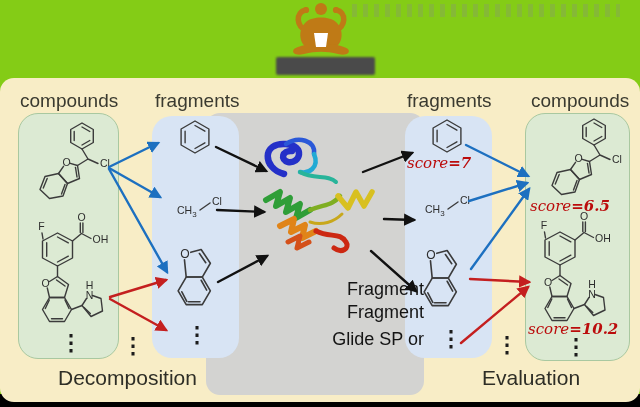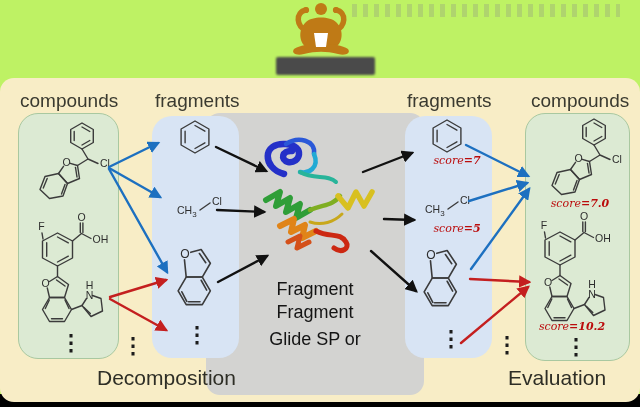--- a/index.html
+++ b/index.html
@@ -1,40 +1,40 @@
 <!DOCTYPE html>
 <html style="--c-background_cream: #f8edc6; --c-compound_box_green: #dcead3; --c-fragment_box_blue: #d8e4f4; --c-docking_box_gray: #d3d3d1; --c-arrow_blue: #1d70c0; --c-arrow_red: #c41f1f; --c-arrow_black: #111111; --c-score_red: #bb0c0c; --c-logo_orange: #bf7a16;"><head>
 <meta charset="utf-8">
 <style>
   html,body{margin:0;padding:0;background:#fff;}
-  #stage{position:relative;width:640px;height:407px;overflow:hidden;background:#bef264;
+  #stage{position:relative;width:640px;height:407px;overflow:hidden;background:#84cc16;
          font-family:"Liberation Sans",sans-serif;}
   .abs{position:absolute;}
   
   #wordmark{left:276px;top:57px;width:99px;height:18px;background:#4a4a4a;border-radius:2px;filter:blur(1.1px);}
   #watermark-pattern{left:352px;top:4px;width:268px;height:13px;opacity:.28;filter:blur(.5px);
     background:repeating-linear-gradient(90deg,#8a8a8a 0 5px,transparent 5px 11px);}
   
   #bottom-strip{left:0;top:394px;width:640px;height:13px;background:#000;}
   
   #panel{left:0;top:78px;width:640px;height:324px;background:var(--c-background_cream,#f8edc6);border-radius:14px;}
   
   .gbox{background:var(--c-compound_box_green,#dcead3);border:1.5px solid #a9c8a0;border-radius:20px;}
   .bbox{background:var(--c-fragment_box_blue,#d8e4f4);border-radius:20px;}
   #gray-box{left:206px;top:113px;width:218px;height:282px;background:var(--c-docking_box_gray,#d3d3d1);border-radius:14px;}
   #green-left{left:18px;top:113px;width:99px;height:244px;}
   #blue-left{left:152px;top:116px;width:87px;height:242px;}
   #blue-right{left:405px;top:116px;width:87px;height:242px;}
   #green-right{left:525px;top:113px;width:103px;height:246px;}
   
   .collabel{font-size:19px;color:#3a3a30;white-space:nowrap;}
-  .stagelabel{font-size:21px;color:#2e2e26;white-space:nowrap;margin-left:39px;}
-  .dockline{width:218px;text-align:center;color:#141414;}
+  .stagelabel{font-size:21px;color:#2e2e26;white-space:nowrap;}
+  .dockline{width:218px;text-align:right;color:#141414;}
   .score{font-family:"DejaVu Serif",serif;font-style:italic;color:var(--c-score_red,#bb0c0c);
-         font-size:11px;text-align:center;white-space:nowrap;}
+         font-size:15px;text-align:left;white-space:nowrap;}
   .score b{font-style:italic;font-weight:700;}
   .dots{font-size:22px;font-weight:700;color:#1c1c1c;line-height:1;}
   
   .bond{stroke:#3b3b3b;stroke-width:1.4;fill:none;stroke-linecap:round;stroke-linejoin:round;}
   text.atom{font-family:"Liberation Sans",sans-serif;font-size:10.5px;fill:#2e2e2e;}
   .atom-o{fill:#9c3028;} .atom-cl{fill:#3c6b3c;} .atom-f{fill:#2a7a55;} .atom-n{fill:#2d3f9e;} .atom-c{fill:#2e2e2e;}
   .arr{fill:none;stroke-width:2.4;stroke-linecap:round;}
   .arr.blue{stroke:var(--c-arrow_blue,#1d70c0);} .mk-blue{fill:var(--c-arrow_blue,#1d70c0);}
   .arr.red{stroke:var(--c-arrow_red,#c41f1f);}   .mk-red{fill:var(--c-arrow_red,#c41f1f);}
   .arr.blk{stroke:var(--c-arrow_black,#111);}    .mk-blk{fill:var(--c-arrow_black,#111);}
@@ -175,31 +175,30 @@
     <path class="arr blk" marker-end="url(#mk)" d="M384,219 L414,220"></path>
     <path class="arr blk" marker-end="url(#mk)" d="M371,251 L416,291"></path>
     <path class="arr blue" marker-end="url(#mb)" d="M466,145 L528,176"></path>
     <path class="arr blue" marker-end="url(#mb)" d="M469,201 L527,183"></path>
     <path class="arr blue" marker-end="url(#mb)" d="M471,269 L529,189"></path>
     <path class="arr red" marker-end="url(#mr)" d="M470,279 L529,282"></path>
     <path class="arr red" marker-end="url(#mr)" d="M461,343 L528,287"></path>
   </svg>
 
   <div class="abs score" style="left:407px;top:154px;width:100px"><span>score</span><b><span>=</span><span>7</span></b></div>
-  <div class="abs score" style="left:407px;top:222px;width:100px"><span>score</span><b><span>=</span><span>5</span></b></div>
-  <div class="abs score" style="left:530px;top:197px;width:100px"><span>score</span><b><span>=</span><span>7.0</span></b></div>
-  <div class="abs score" style="left:516px;top:320px;width:112px"><span>score</span><b><span>=</span><span>10.2</span></b></div>
+  <div class="abs score" style="left:530px;top:197px;width:100px"><span>score</span><b><span>=</span><span>6.5</span></b></div>
+  <div class="abs score" style="left:528px;top:320px;width:112px"><span>score</span><b><span>=</span><span>10.2</span></b></div>
 
   <div class="abs dots" style="left:60px;top:332px">⋮</div>
   <div class="abs dots" style="left:122px;top:335px">⋮</div>
   <div class="abs dots" style="left:186px;top:324px">⋮</div>
   <div class="abs dots" style="left:440px;top:328px">⋮</div>
   <div class="abs dots" style="left:496px;top:334px">⋮</div>
   <div class="abs dots" style="left:565px;top:336px">⋮</div>
 
   <div class="abs dockline" style="left:206px;top:278px;font-size:18px;line-height:23px">Fragment</div>
   <div class="abs dockline" style="left:206px;top:301px;font-size:18px;line-height:23px">Fragment</div>
   <div class="abs dockline" style="left:206px;top:328px;font-size:18px;line-height:23px">Glide SP or</div>
 
   <div class="abs stagelabel" style="left:58px;top:366px">Decomposition</div>
-  <div class="abs stagelabel" style="left:469px;top:366px">Evaluation</div>
+  <div class="abs stagelabel" style="left:482px;top:366px">Evaluation</div>
 
 </div>
 
 </body></html>

